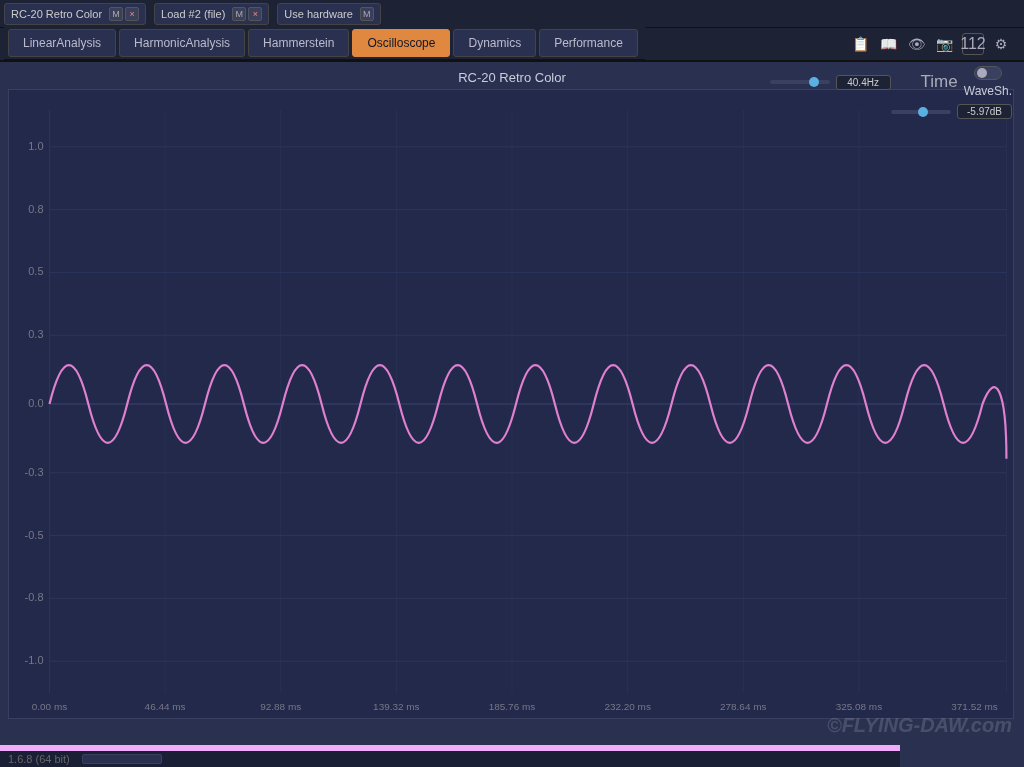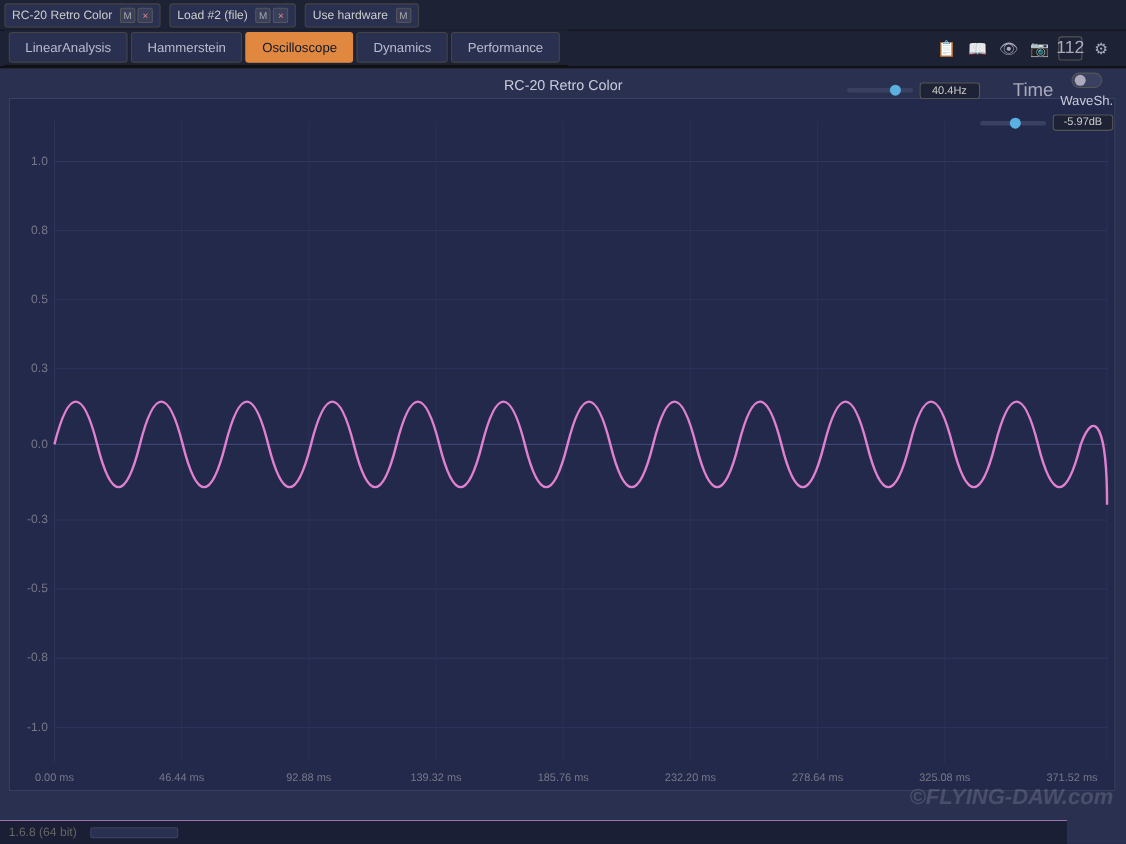--- a/index.html
+++ b/index.html
@@ -224,20 +224,23 @@
   <div class="title-tab">
     <span class="tab-label">Use hardware</span>
     <span class="m-btn">M</span>
   </div>
 </div>
 
 <div style="display:flex; align-items:center; background:#1e2235; border-bottom:2px solid #111; height:34px; padding: 0 4px;">
   <div id="nav-tabs" style="display:flex; align-items:center;justify-content:flex-end;">
     <div class="nav-tab">
       <span>LinearAnalysis</span>
+    </div>
+    <div class="nav-tab">
+      <span>HarmonicAnalysis</span>
     </div>
     <div class="nav-tab">
       <span>Hammerstein</span>
     </div>
     <div class="nav-tab active">
       <span>Oscilloscope</span>
     </div>
     <div class="nav-tab">
       <span>Dynamics</span>
     </div>
@@ -350,18 +353,18 @@
     <text x="388" y="622" text-anchor="middle" fill="#778" font-size="10">139.32 ms</text>
     <text x="504" y="622" text-anchor="middle" fill="#778" font-size="10">185.76 ms</text>
     <text x="620" y="622" text-anchor="middle" fill="#778" font-size="10">232.20 ms</text>
     <text x="736" y="622" text-anchor="middle" fill="#778" font-size="10">278.64 ms</text>
     <text x="852" y="622" text-anchor="middle" fill="#778" font-size="10">325.08 ms</text>
     <text x="968" y="622" text-anchor="middle" fill="#778" font-size="10">371.52 ms</text>
   </svg>
 
 </div>
 
-<div id="status-bar" style="position:fixed; bottom:0; left:0; width:970px; height:22px; background:#1a1f35; border-top:1px solid #f0abfc; display:flex; align-items:center; padding:0 8px;">
+<div id="status-bar" style="position:fixed; bottom:0; left:0; width:900px; height:22px; background:#1a1f35; border-top:6px solid #f0abfc; display:flex; align-items:center; padding:0 8px;">
   <span style="color:#666; font-size:11px;">1.6.8 (64 bit)</span>
   <span style="display:inline-block; width:80px; height:10px; background:#2a3050; border:1px solid #3a4060; margin-left:12px; border-radius:2px;"></span>
 </div>
 
 <div class="watermark">©FLYING-DAW.com</div>
 
 </body></html>

